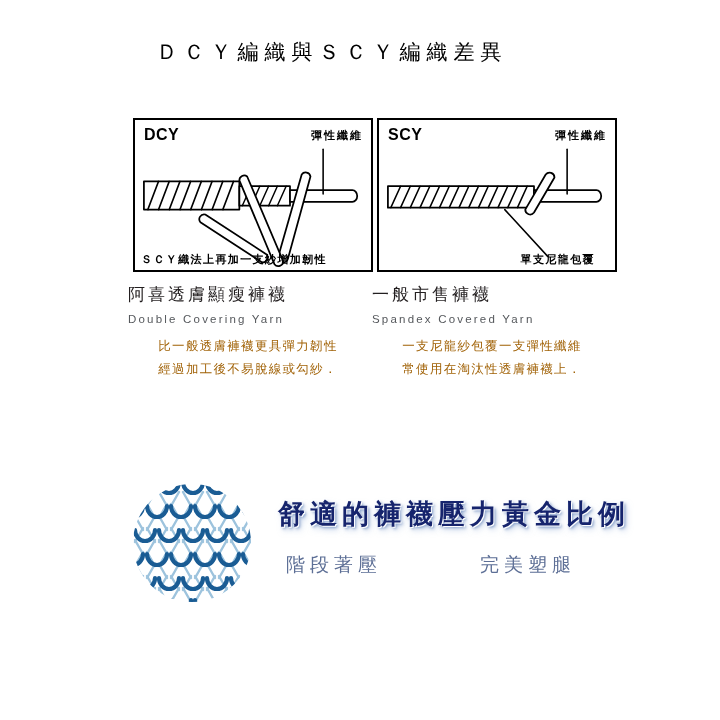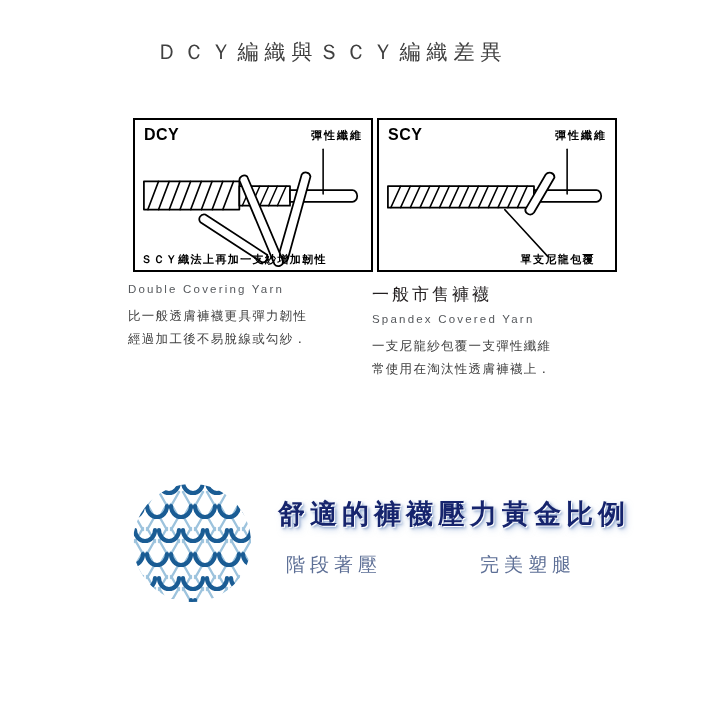--- a/index.html
+++ b/index.html
@@ -18,21 +18,21 @@
 
   
   .page-title {
     position: absolute;
     left: 0;
     top: 38px;
     width: 664px;
     text-align: center;
     font-size: 21px;
     letter-spacing: 6px;
-    color: #404040;
+    color: #000000;
     font-weight: 400;
     white-space: nowrap;
   }
 
   
   .diagram-box {
     position: absolute;
     top: 118px;
     width: 240px;
     height: 154px;
@@ -105,23 +105,24 @@
     font-size: 11.5px;
     letter-spacing: 2.2px;
     color: #55585c;
     white-space: nowrap;
     margin-bottom: 9px;
     font-family: "Liberation Sans", sans-serif;
   }
   .desc-line {
     font-size: 12.5px;
     letter-spacing: 1.3px;
-    color: #404040;
+    color: #a16207;
     white-space: nowrap;
     line-height: 1.85;
+    text-align: center;
   }
 
   
   #mesh-circle {
     position: absolute;
     left: 133px;
     top: 484px;
     width: 118px;
     height: 118px;
   }
@@ -235,20 +236,21 @@
   </svg>
 
   <div class="box-tag">SCY</div>
 
   <div class="fiber-label">彈性纖維</div>
 
   <div class="box-caption" id="cap-scy">單支尼龍包覆</div>
 </div>
 
 <div class="desc" id="desc-left">
+  <div class="desc-title">阿喜透膚顯瘦褲襪</div>
   <div class="desc-sub">Double Covering Yarn</div>
   <div class="desc-line">比一般透膚褲襪更具彈力韌性</div>
   <div class="desc-line">經過加工後不易脫線或勾紗．</div>
 </div>
 
 <div class="desc" id="desc-right">
   <div class="desc-title">一般市售褲襪</div>
   <div class="desc-sub">Spandex Covered Yarn</div>
   <div class="desc-line">一支尼龍紗包覆一支彈性纖維</div>
   <div class="desc-line">常使用在淘汰性透膚褲襪上．</div>

